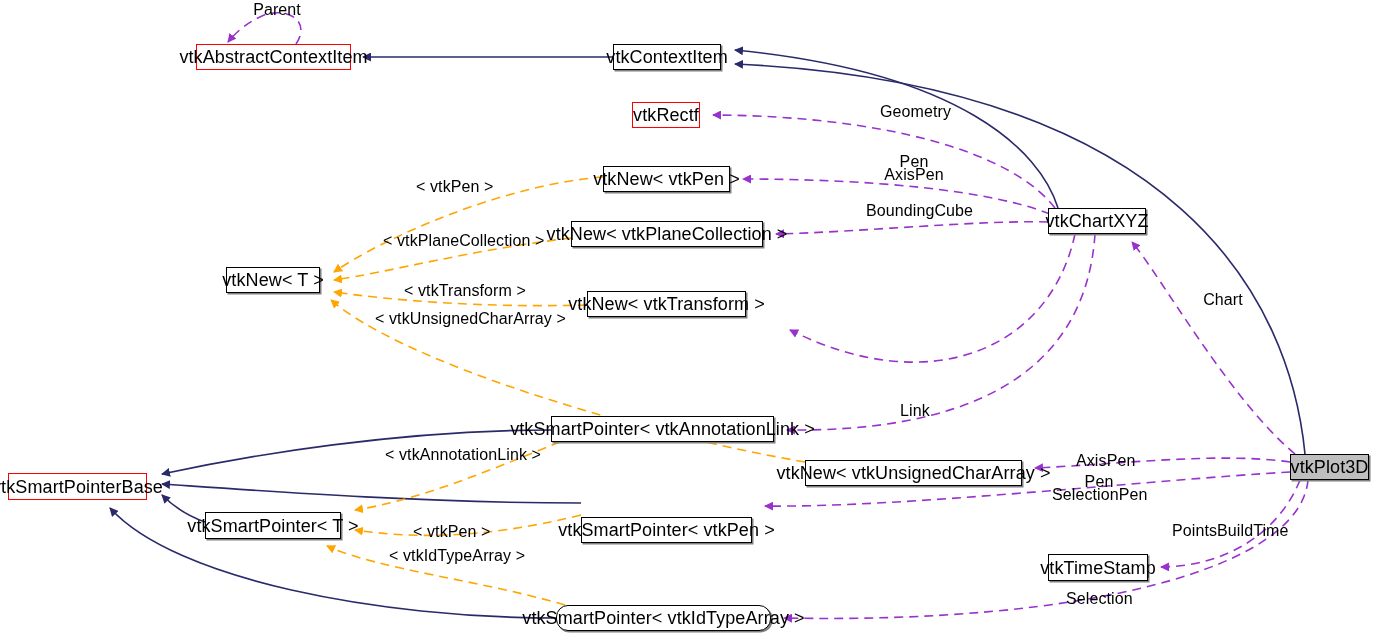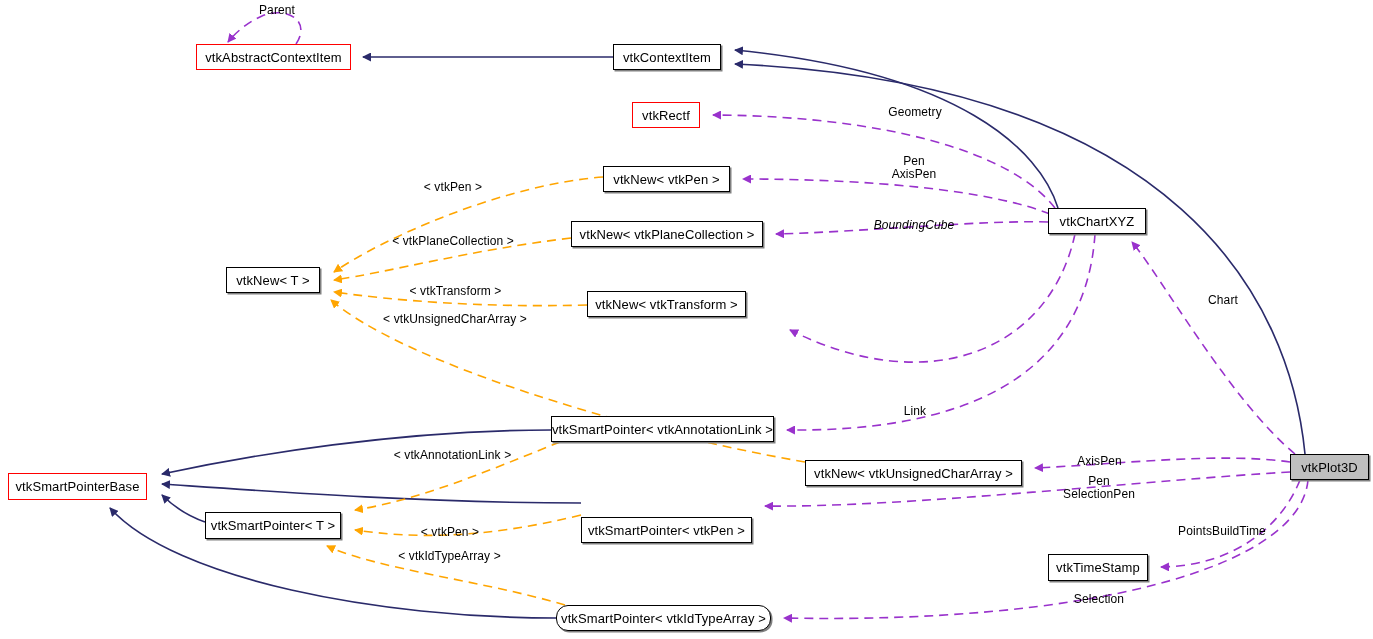--- a/index.html
+++ b/index.html
@@ -21,39 +21,39 @@
     top: 0;
     width: 1373px;
     height: 639px;
   }
   .node {
     position: absolute;
     box-sizing: border-box;
     border: 1px solid #000000;
     background: #ffffff;
     color: #000000;
-    font-size: 13px;
+    font-size: 18px;
     line-height: 1;
     display: flex;
     align-items: center;
     justify-content: center;
     white-space: nowrap;
     box-shadow: 1.5px 1.5px 0 0 #808080;
     letter-spacing: 0.1px;
   }
   .node.red {
     border-color: #ff0000;
     box-shadow: none;
   }
   .node.current {
     background: #bfbfbf;
   }
   .elabel {
     position: absolute;
-    font-size: 12px;
+    font-size: 16px;
     line-height: 14.6px;
     color: #000000;
     white-space: nowrap;
     text-align: center;
     letter-spacing: 0.1px;
   }
   .elabel.ml {
     line-height: 13px;
   }
 </style>
@@ -166,21 +166,21 @@
   <div class="node" style="left:1048px; top:554px; width:100px; height:27px;">vtkTimeStamp</div>
 
   <div class="node" style="left:556px; top:605px; width:215px; height:26px;border-radius:12px;">vtkSmartPointer&lt; vtkIdTypeArray &gt;</div>
 
   <div class="elabel" style="left:250px; top:3px; width:54px;">Parent</div>
 
   <div class="elabel" style="left:880px; top:105px; width:70px;">Geometry</div>
 
   <div class="elabel ml" style="left:882px; top:155px; width:64px;">Pen<br>AxisPen</div>
 
-  <div class="elabel" style="left:866px; top:218px; width:96px;font-style:italic;">BoundingCube</div>
+  <div class="elabel" style="left:866px; top:204px; width:96px;">BoundingCube</div>
 
 
   <div class="elabel" style="left:416px; top:180px; width:74px;">&lt; vtkPen &gt;</div>
 
   <div class="elabel" style="left:383px; top:234px; width:140px;">&lt; vtkPlaneCollection &gt;</div>
 
   <div class="elabel" style="left:404px; top:284px; width:103px;">&lt; vtkTransform &gt;</div>
 
   <div class="elabel" style="left:375px; top:312px; width:160px;">&lt; vtkUnsignedCharArray &gt;</div>
 

